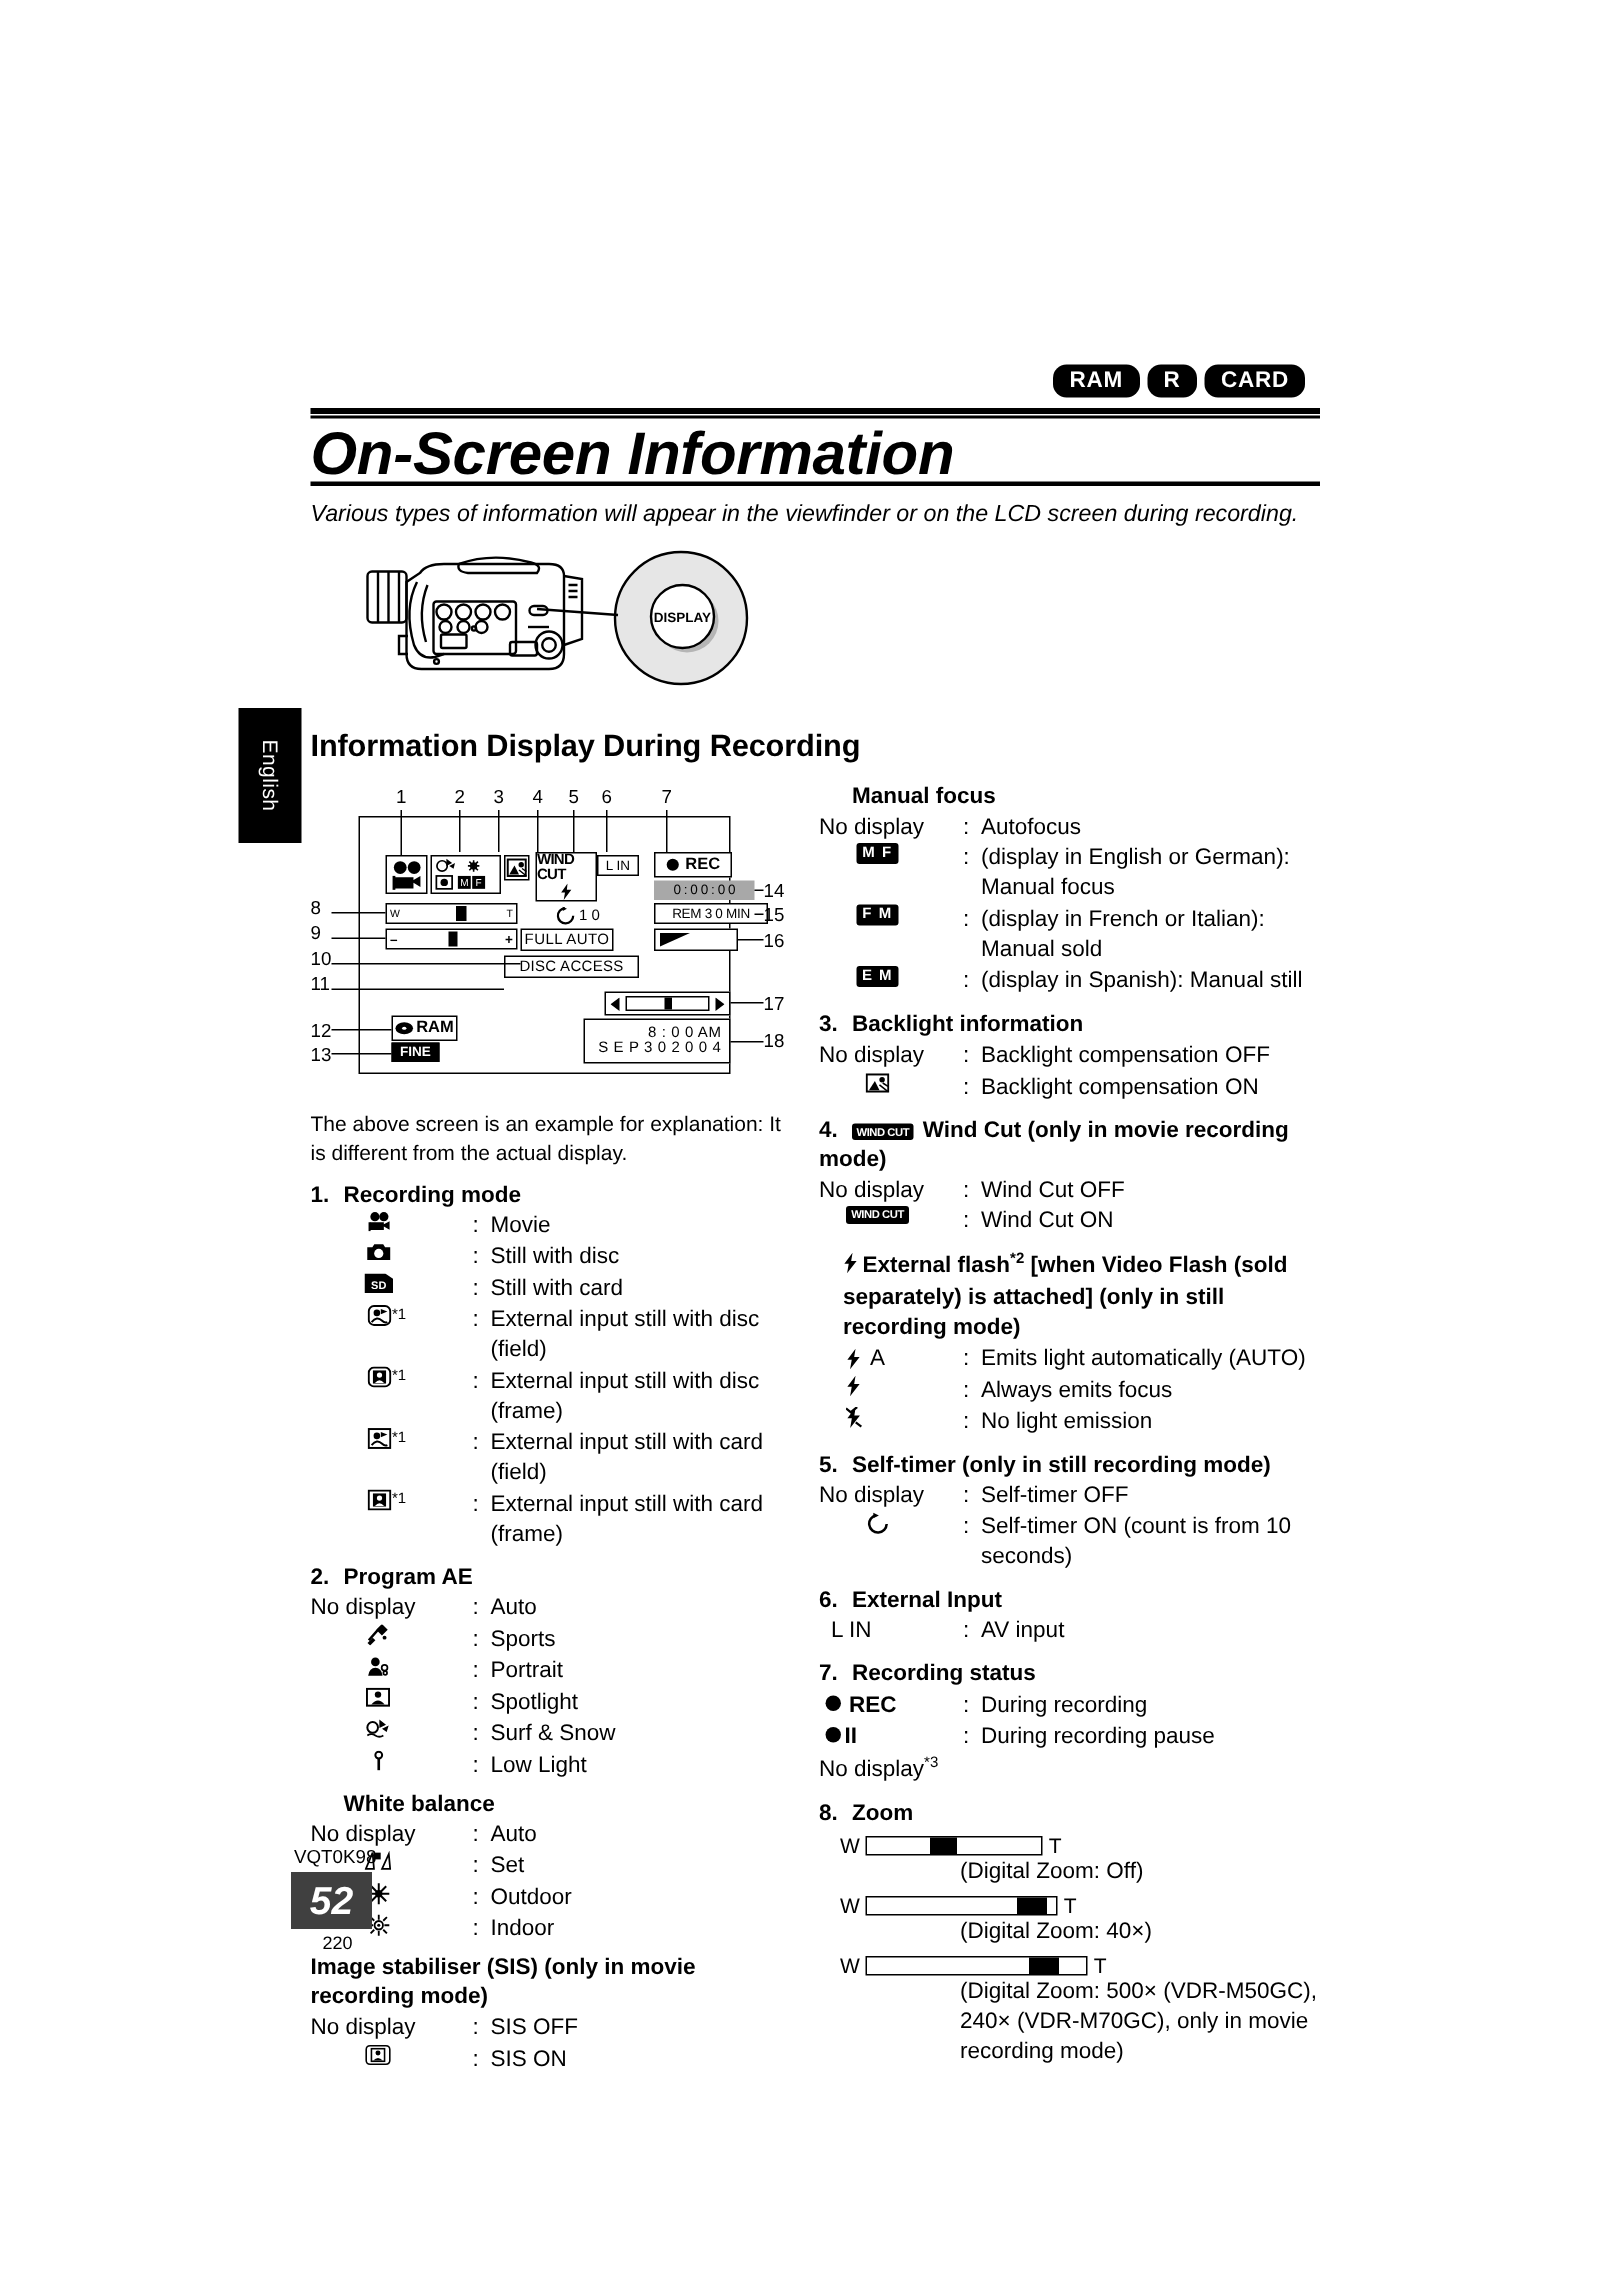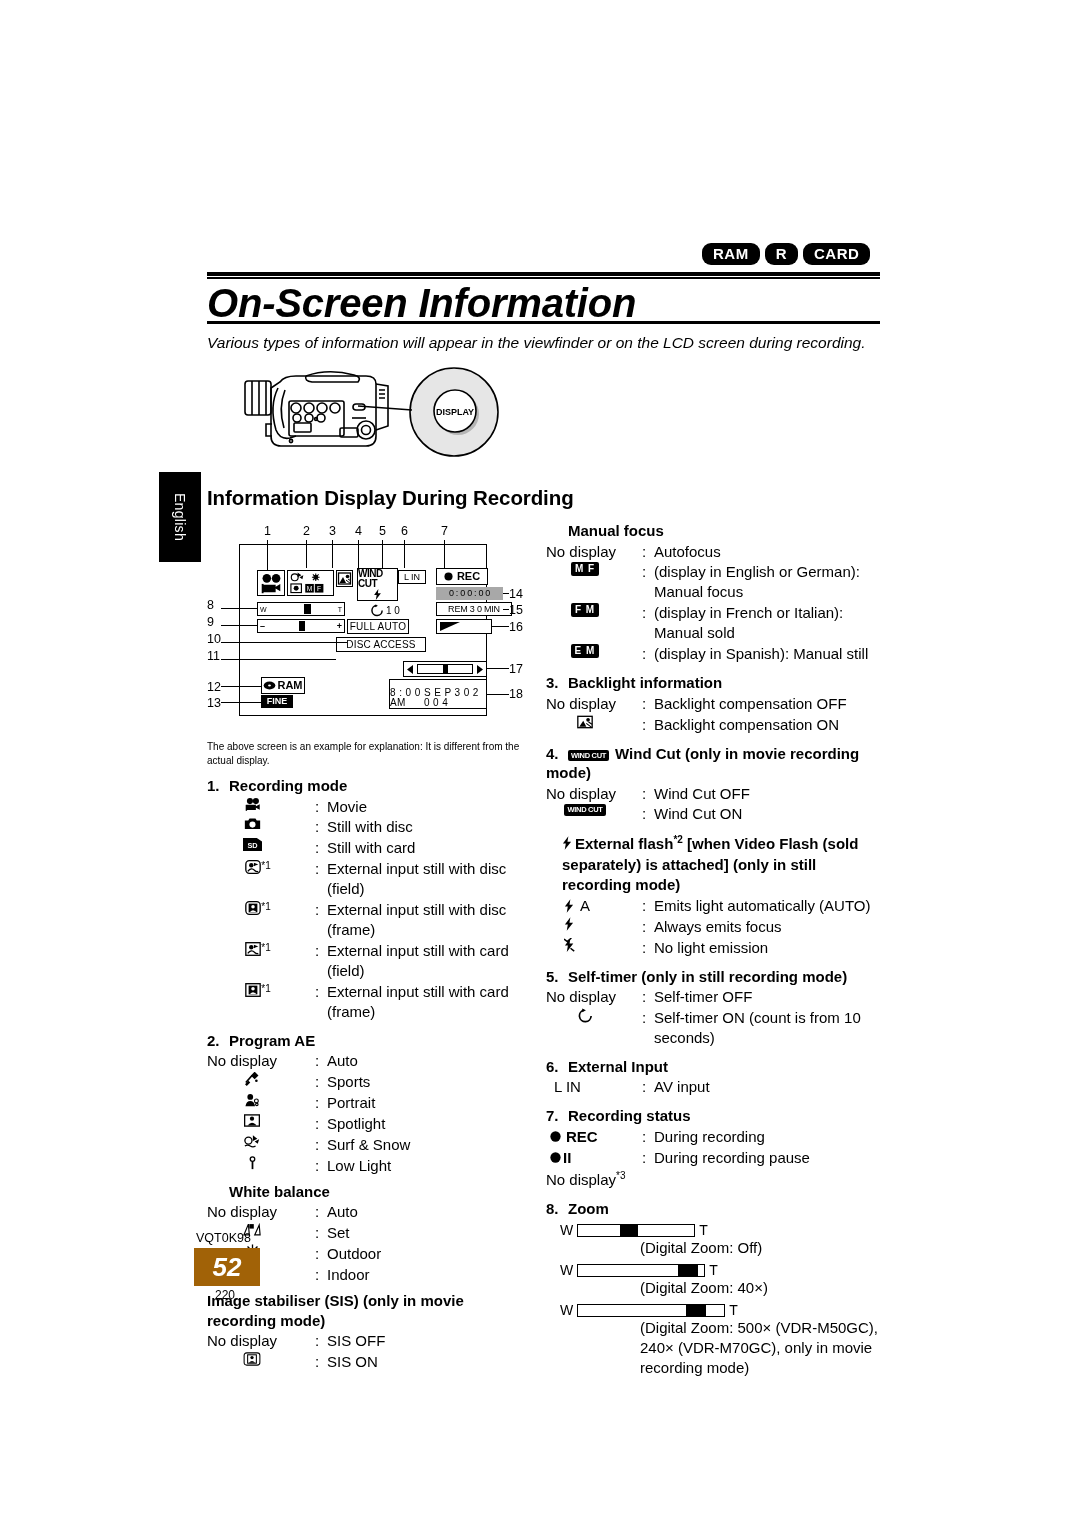--- a/index.html
+++ b/index.html
@@ -79,21 +79,21 @@
   }
   .lcd-el { position:absolute; font-size:9px; line-height:1; }
   .obox { border:1.3px solid #000; background:#fff; display:flex; align-items:center; justify-content:center; }
   .inv { background:#000; color:#fff; }
 
   
   .leader { position:absolute; background:#000; }
   .lnum { position:absolute; font-size:12.5px; }
 
   .note {
-    margin-top:6px; font-size:10px; line-height:1.35; width:318px;
+    margin-top:6px; font-size:14px; line-height:1.35; width:318px;
   }
 
   
   h3.itm {
     font-size:15px; font-weight:bold; margin:9px 0 1px 0;
     line-height:1.3;
   }
   h3.itm .num { display:inline-block; width:22px; }
   h3.sub { font-size:15px; font-weight:bold; margin:6px 0 1px 22px; line-height:1.3; }
   .row { display:flex; font-size:15px; line-height:1.33; margin:1px 0; }
@@ -119,22 +119,22 @@
   .zoomrow { display:flex; align-items:center; font-size:14px; margin:4px 0 0 14px; }
   .zoomrow .w { margin-right:4px; }
   .zoomrow .t { margin-left:4px; }
   .zbar { height:13px; border:1.6px solid #000; display:flex; align-items:stretch; background:#fff; }
   .zfill { background:#000; }
   .zcap { margin:0 0 2px 94px; font-size:15px; line-height:1.33; }
 
   
   #vqt { position:absolute; left:196px; top:1231px; font-size:12.5px; }
   #pagebox {
-    position:absolute; left:194px; top:1248px; width:66px; height:38px;
-    background:#a16207; color:#fff;
+    position:absolute; left:194px; top:1248px; width:54px; height:38px;
+    background:#404040; color:#fff;
     display:flex; align-items:center; justify-content:center;
     font-size:26px; font-weight:bold; font-style:italic;
   }
   #pagenum2 { position:absolute; left:215px; top:1288px; font-size:12px; }
 </style>
 </head>
 <body>
 
 <div id="badges">
   <div class="badge">RAM</div>
@@ -325,21 +325,21 @@
           <path d="M6 0 L0 4.5 L6 9 Z" fill="#000"></path>
         </svg>
       <span style="position:relative;width:56px;height:10px;border:1.3px solid #000;display:inline-block">
         <span style="position:absolute;left:25px;top:0;width:5px;height:8px;background:#000"></span>
       </span>
       <svg viewBox="0 0 7 9" width="7" height="9">
           <path d="M1 0 L7 4.5 L1 9 Z" fill="#000"></path>
         </svg>
     </div>
 
-    <div class="lcd-el obox" style="left:182px;top:155px;width:98px;height:30px;align-items:flex-end;justify-content:center;padding-right:5px;font-size:10px;letter-spacing:.4px">
+    <div class="lcd-el obox" style="left:182px;top:155px;width:98px;height:30px;flex-direction:column;align-items:flex-end;justify-content:center;padding-right:5px;font-size:10px;letter-spacing:.4px">
       <span>8 : 0 0 AM</span>
       <span>S E P   3 0   2 0 0 4</span>
     </div>
 
     <span class="lnum" style="left:0px;top:74px">8</span>
     <span class="lnum" style="left:0px;top:91px">9</span>
     <span class="lnum" style="left:0px;top:108px">10</span>
     <span class="lnum" style="left:0px;top:125px">11</span>
     <span class="lnum" style="left:0px;top:156px">12</span>
     <span class="lnum" style="left:0px;top:172px">13</span>

